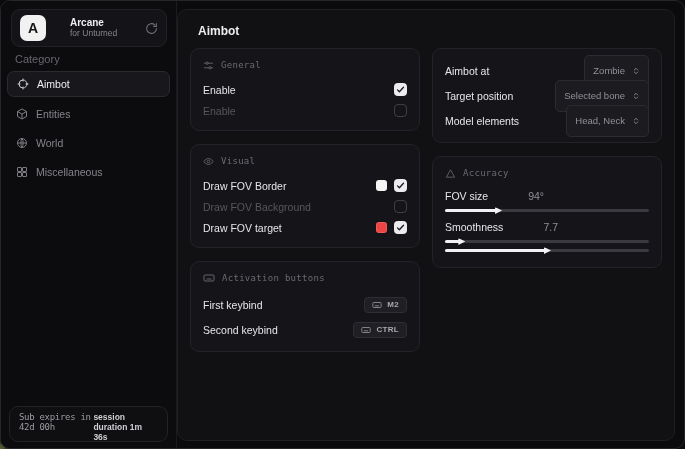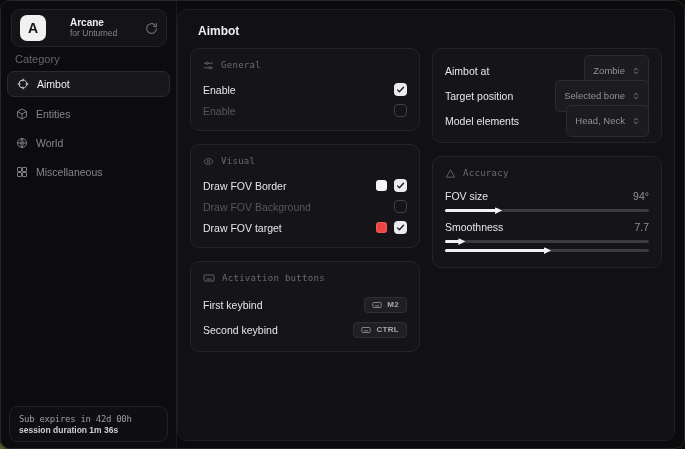--- a/index.html
+++ b/index.html
@@ -43,21 +43,21 @@
     gap:8px; padding:0 9px; color:#85858c; font-size:10.5px;
   }
   .nav-item .nico{ display:flex; color:#7d7d84; }
   .nav-item.active{
     background:#18181c; border:1px solid #2a2a30; color:#ededef; height:26px;
   }
   .nav-item.active .nico{ color:#c9c9cd; }
   .sub-box{
     position:absolute; left:8px; right:8px; bottom:6px; height:36px;
     border:1px solid #222228; border-radius:9px; background:#0f0f12;
-    padding:5px 9px; display:flex; flex-direction:column; justify-content:center; gap:1px;
+    padding:5px 9px; display:flex; flex-direction:row; justify-content:center; gap:1px;
   }
   .sub-line1{ font-family:"DejaVu Sans Mono", monospace; font-size:9px; color:#9b9ba1; letter-spacing:-0.3px;}
   .sub-line2{ font-size:8.5px; color:#cfcfd3; font-weight:bold; }
   
   .main{
     position:absolute; left:176px; top:8px; right:9px; bottom:7px;
     background:#111114; border:1px solid #1f1f24; border-radius:10px;
   }
   .main-title{ color:#ededef; font-size:12px; font-weight:bold; padding:14px 20px 10px; }
   .cols{ display:flex; gap:12px; padding:0 12px; }
@@ -84,21 +84,21 @@
     color:#a8a8af; font-size:8px; font-weight:bold; letter-spacing:0.3px;
   }
   .keybtn .kico{ display:flex; color:#8b8b92; }
   .dropdown{
     height:32px; display:flex; align-items:center; gap:7px; padding:0 8px;
     background:#1b1b20; border:1px solid #2b2b31; border-radius:5px;
     color:#919198; font-size:9.5px;
   }
   .dropdown .dico{ display:flex; color:#83838a; }
   .slider-group{ margin-bottom:6px; }
-  .slider-row{ display:flex; align-items:center; justify-content:space-between; height:17px; }
+  .slider-row{ display:flex; align-items:center; height:17px;gap:40px; }
   .slider-value{ color:#8f8f96; font-size:10.5px; }
   .track{ position:relative; height:3px; background:#3a3a41; border-radius:2px; margin:5px 0 4px; }
   .fill{ position:absolute; left:0; top:0; bottom:0; background:#f2f2f4; border-radius:2px; }
   .fill::after{
     content:''; position:absolute; right:-4px; top:50%; transform:translateY(-50%);
     width:7px; height:7px; background:#f2f2f4;
     clip-path:polygon(0 0, 100% 50%, 0 100%);
   }
   svg{ display:block; }
 </style>

